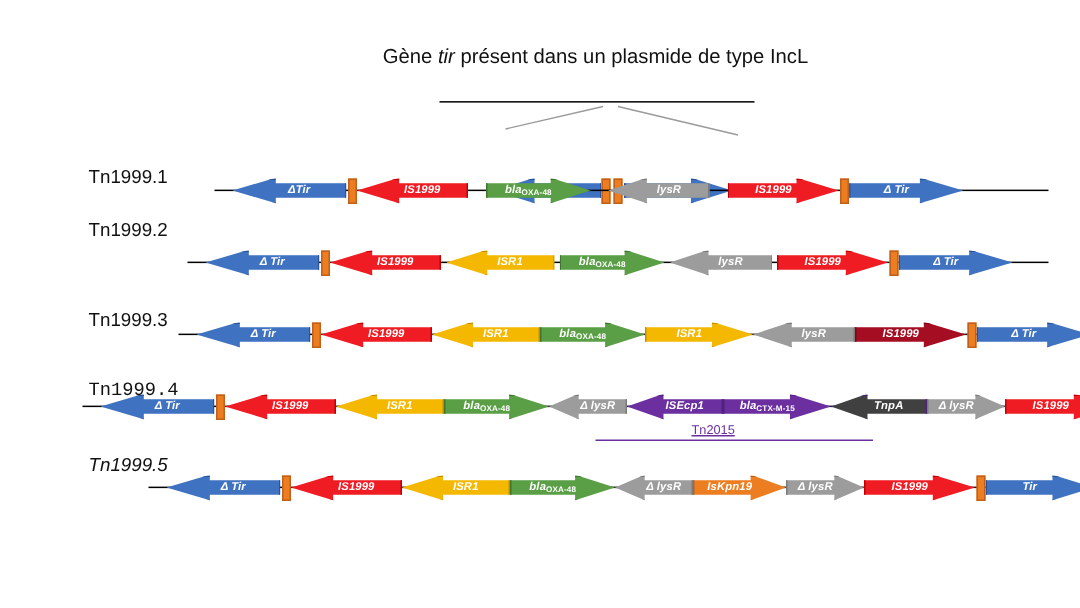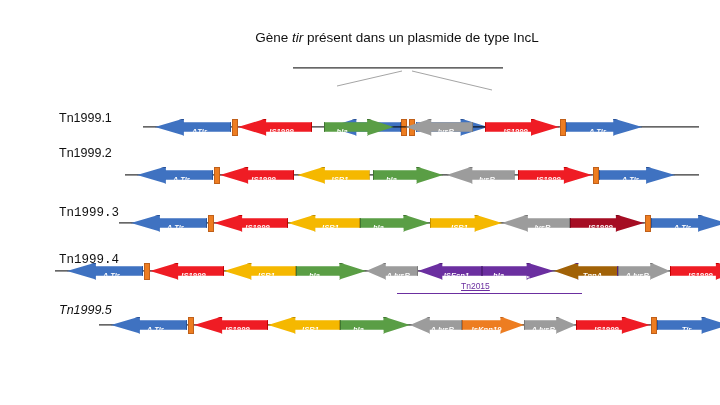--- a/index.html
+++ b/index.html
@@ -41,21 +41,21 @@
     font-size:12.5px;
     color:#111;
     white-space:nowrap;
   }
 
   
   .gene{
     position:absolute;
     top:50%;
     transform:translateY(-50%);
-    display:flex;align-items:flex-end;justify-content:center;
+    display:flex;align-items:center;justify-content:center;
     box-sizing:border-box;
     font-size:7.5px;
     font-style:italic;
     font-weight:bold;
     color:#ffffff;
     letter-spacing:.1px;
     white-space:nowrap;
     line-height:1;
     overflow:hidden;
   }
@@ -142,21 +142,21 @@
       <div class="gene" title="IS1999" style="left: 481px; width: 74px; height: 17px; background: rgb(239, 28, 36); clip-path: polygon(0% 22%, 62% 22%, 62% 0%, 100% 50%, 62% 100%, 62% 78%, 0% 78%); padding-right: 13px; box-shadow: rgb(192, 0, 0) 0px 0px 0px 1px inset; top: 166.5px; transform: none;">
         <span class="lbl">IS1999</span>
       </div>
       <div class="block" style="left: 555.5px; width: 6px; height: 17px; background: rgb(237, 125, 33); border: 0.8px solid rgb(192, 96, 26); top: 166.5px; transform: none;"></div>
       <div class="gene" title="Δ Tir" style="left: 562px; width: 76px; height: 17px; background: rgb(63, 114, 193); clip-path: polygon(0% 22%, 62% 22%, 62% 0%, 100% 50%, 62% 100%, 62% 78%, 0% 78%); padding-right: 13px; box-shadow: rgb(42, 82, 150) 0px 0px 0px 1px inset; top: 166.5px; transform: none;">
         <span class="lbl">Δ Tir</span>
       </div>
       <div class="row" style="left: 0px; top: 208px; width: 720px;">
         <div class="backbone" style="left: 82px; width: 580px;"></div>
       </div>
-      <div class="rowlabel" style="left: 22px; top: 206px; font-family: Liberation Mono, monospace;">Tn1999.3</div>
+      <div class="rowlabel" style="left: 22px; top: 206px;">Tn1999.3</div>
       <div class="gene" title="Δ Tir" style="left: 94px; width: 76px; height: 17px; background: rgb(63, 114, 193); clip-path: polygon(100% 22%, 38% 22%, 38% 0%, 0% 50%, 38% 100%, 38% 78%, 100% 78%); padding-left: 13px; box-shadow: rgb(42, 82, 150) 0px 0px 0px 1px inset; top: 214.5px; transform: none;">
         <span class="lbl">Δ Tir</span>
       </div>
       <div class="block" style="left: 170.5px; width: 6px; height: 17px; background: rgb(237, 125, 33); border: 0.8px solid rgb(192, 96, 26); top: 214.5px; transform: none;"></div>
       <div class="gene" title="IS1999" style="left: 177px; width: 74px; height: 17px; background: rgb(239, 28, 36); clip-path: polygon(100% 22%, 38% 22%, 38% 0%, 0% 50%, 38% 100%, 38% 78%, 100% 78%); padding-left: 13px; box-shadow: rgb(192, 0, 0) 0px 0px 0px 1px inset; top: 214.5px; transform: none;">
         <span class="lbl">IS1999</span>
       </div>
       <div class="gene" title="ISR1" style="left: 251px; width: 72px; height: 17px; background: rgb(245, 184, 0); clip-path: polygon(100% 22%, 38% 22%, 38% 0%, 0% 50%, 38% 100%, 38% 78%, 100% 78%); padding-left: 13px; box-shadow: rgb(192, 143, 0) 0px 0px 0px 1px inset; top: 214.5px; transform: none;">
         <span class="lbl">ISR1</span>
       </div>
@@ -195,21 +195,21 @@
       </div>
       <div class="gene" title="Δ lysR" style="left: 329px; width: 52px; height: 17px; background: rgb(156, 156, 156); clip-path: polygon(100% 22%, 38% 22%, 38% 0%, 0% 50%, 38% 100%, 38% 78%, 100% 78%); padding-left: 13px; box-shadow: rgb(122, 122, 122) 0px 0px 0px 1px inset; top: 262.5px; transform: none;">
         <span class="lbl">Δ lysR</span>
       </div>
       <div class="gene" title="ISEcp1" style="left: 381px; width: 64px; height: 17px; background: rgb(107, 47, 160); clip-path: polygon(100% 22%, 38% 22%, 38% 0%, 0% 50%, 38% 100%, 38% 78%, 100% 78%); padding-left: 13px; box-shadow: rgb(82, 32, 125) 0px 0px 0px 1px inset; top: 262.5px; transform: none;">
         <span class="lbl">ISEcp1</span>
       </div>
       <div class="gene" title="bla_CTX-M-15" style="left: 445px; width: 72px; height: 17px; background: rgb(107, 47, 160); clip-path: polygon(0% 22%, 62% 22%, 62% 0%, 100% 50%, 62% 100%, 62% 78%, 0% 78%); padding-right: 13px; box-shadow: rgb(82, 32, 125) 0px 0px 0px 1px inset; top: 262.5px; transform: none;">
         <span class="lbl"><span>bla</span><sub>CTX-M-15</sub></span>
       </div>
-      <div class="gene" title="TnpA" style="left: 517px; width: 64px; height: 17px; background: #a16207; clip-path: polygon(100% 22%, 38% 22%, 38% 0%, 0% 50%, 38% 100%, 38% 78%, 100% 78%); padding-left: 13px; box-shadow: rgb(82, 32, 125) 0px 0px 0px 1px inset; top: 262.5px; transform: none;">
+      <div class="gene" title="TnpA" style="left: 517px; width: 64px; height: 17px; background: #404040; clip-path: polygon(100% 22%, 38% 22%, 38% 0%, 0% 50%, 38% 100%, 38% 78%, 100% 78%); padding-left: 13px; box-shadow: rgb(82, 32, 125) 0px 0px 0px 1px inset; top: 262.5px; transform: none;">
         <span class="lbl">TnpA</span>
       </div>
       <div class="gene" title="Δ lysR" style="left: 581px; width: 52px; height: 17px; background: rgb(156, 156, 156); clip-path: polygon(0% 22%, 62% 22%, 62% 0%, 100% 50%, 62% 100%, 62% 78%, 0% 78%); padding-right: 13px; box-shadow: rgb(122, 122, 122) 0px 0px 0px 1px inset; top: 262.5px; transform: none;">
         <span class="lbl">Δ lysR</span>
       </div>
       <div class="gene" title="IS1999" style="left: 633px; width: 74px; height: 17px; background: rgb(239, 28, 36); clip-path: polygon(0% 22%, 62% 22%, 62% 0%, 100% 50%, 62% 100%, 62% 78%, 0% 78%); padding-right: 13px; box-shadow: rgb(192, 0, 0) 0px 0px 0px 1px inset; top: 262.5px; transform: none;">
         <span class="lbl">IS1999</span>
       </div>
       <div class="block" style="left: 707.5px; width: 6px; height: 17px; background: rgb(237, 125, 33); border: 0.8px solid rgb(192, 96, 26); top: 262.5px; transform: none;"></div>
       <div class="gene" title="Tir" style="left: 714px; width: 72px; height: 17px; background: rgb(63, 114, 193); clip-path: polygon(0% 22%, 62% 22%, 62% 0%, 100% 50%, 62% 100%, 62% 78%, 0% 78%); padding-right: 13px; box-shadow: rgb(42, 82, 150) 0px 0px 0px 1px inset; top: 262.5px; transform: none;"></div>

